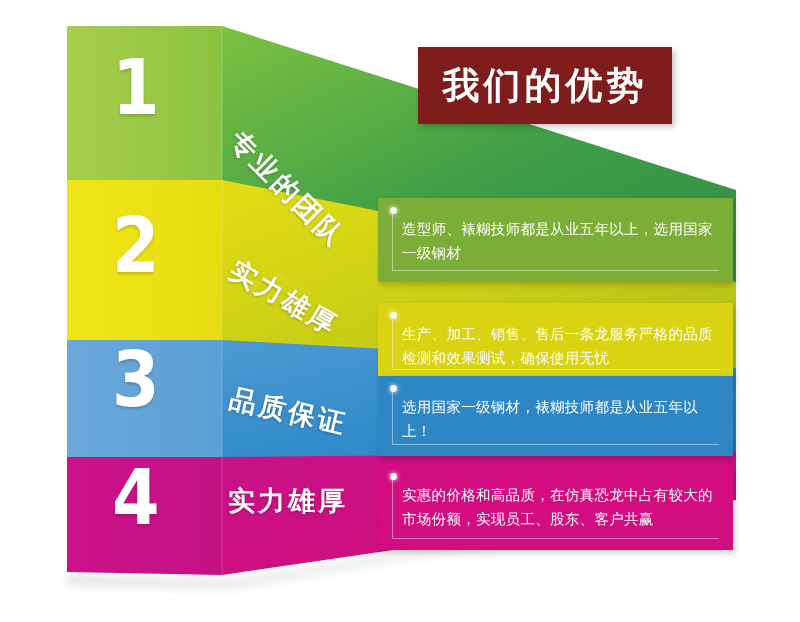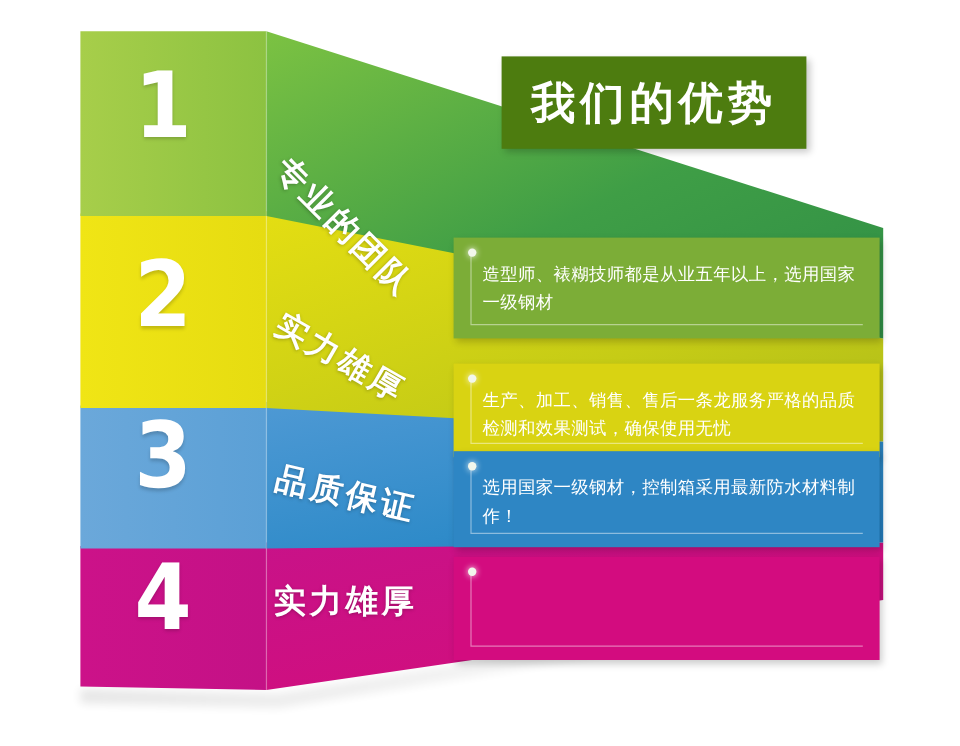--- a/index.html
+++ b/index.html
@@ -47,21 +47,21 @@
   .rlabel-1{left:234px;top:118px;transform:rotate(45deg);}
   .rlabel-2{left:232px;top:250px;transform:rotate(30deg);}
   .rlabel-3{left:230px;top:380px;transform:rotate(13deg);}
   .rlabel-4{left:228px;top:483px;transform:rotate(0deg);}
 
   
   #title-banner{
     position:absolute;
     left:418px;top:47px;
     width:254px;height:77px;
-    background:#4d7c0f;
+    background:#7f1d1d;
     box-shadow:3px 3px 6px rgba(0,0,0,.22);
     display:flex;align-items:center;justify-content:center;
   }
   #title-banner .t{
     color:#ffffff;
     font-size:37px;
     font-weight:bold;
     letter-spacing:4px;
     line-height:1;
   }
@@ -209,22 +209,23 @@
     <div class="card-inner">
       <span class="dot"></span>
     </div>
     <div class="txt">生产、加工、销售、售后一条龙服务严格的品质检测和效果测试，确保使用无忧</div>
   </div>
 
   <div class="card card-3">
     <div class="card-inner">
       <span class="dot"></span>
     </div>
-    <div class="txt">选用国家一级钢材，控制箱采用最新防水材料制作！</div>
+    <div class="txt">选用国家一级钢材，裱糊技师都是从业五年以上！</div>
   </div>
 
   <div class="card card-4">
     <div class="card-inner">
       <span class="dot"></span>
     </div>
+    <div class="txt">实惠的价格和高品质，在仿真恐龙中占有较大的市场份额，实现员工、股东、客户共赢</div>
   </div>
 
 </div>
 
 </body></html>

